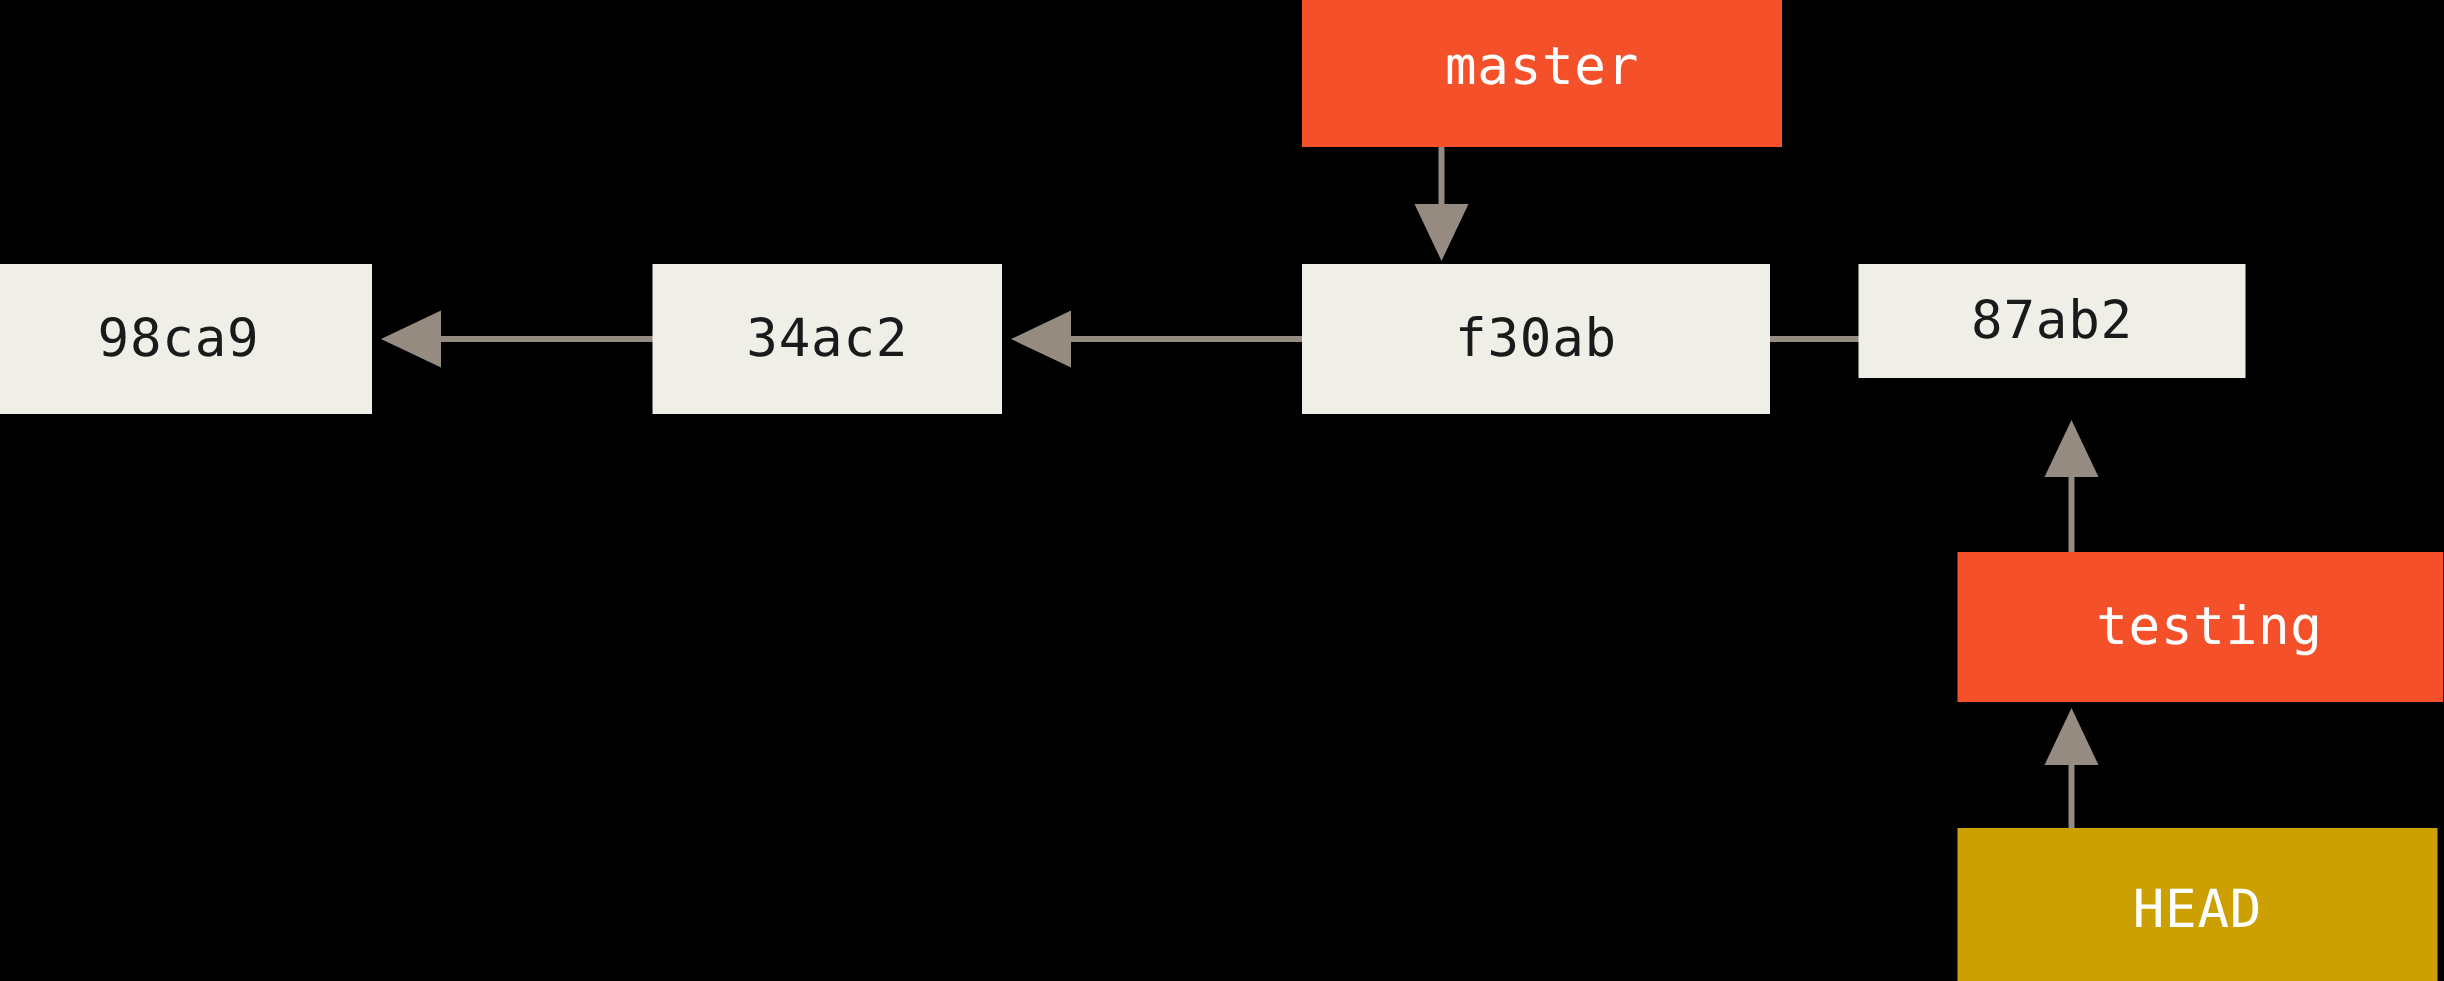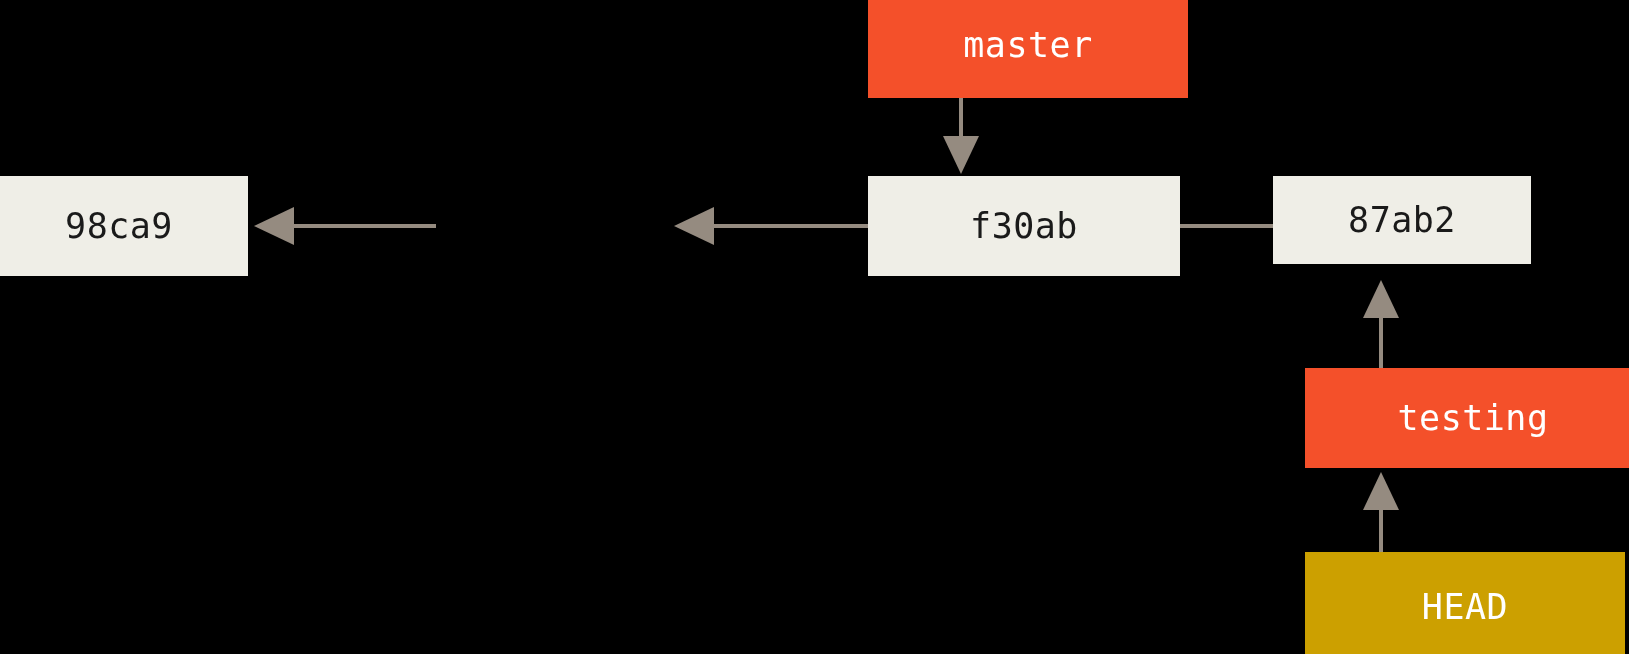--- a/index.html
+++ b/index.html
@@ -90,26 +90,29 @@
     <svg width="42" height="88" viewBox="0 0 42 88">
       <line x1="21" y1="88" x2="21" y2="40" stroke="#958b80" stroke-width="4"></line>
       <polygon points="21,4 3,42 39,42" fill="#958b80"></polygon>
     </svg>
   </div>
 
   <div class="node commit" style="left:-10px; top:176px; width:258px; height:100px;">
     <span>98ca9</span>
   </div>
 
+  <div class="node commit" style="left:435px; top:176px; width:233px; height:100px;">
+    <span>34ac2</span>
+  </div>
 
   <div class="node commit" style="left:868px; top:176px; width:312px; height:100px;">
     <span>f30ab</span>
   </div>
 
-  <div class="node commit" style="left:1273px; top:176px; width:258px; height:88px;">
+  <div class="node commit" style="left:1239px; top:176px; width:258px; height:76px;">
     <span>87ab2</span>
   </div>
 
   <div class="node branch" style="left:868px; top:-8px; width:320px; height:106px;">
     <span>master</span>
   </div>
 
   <div class="node branch" style="left:1305px; top:368px; width:336px; height:100px;">
     <span>testing</span>
   </div>

